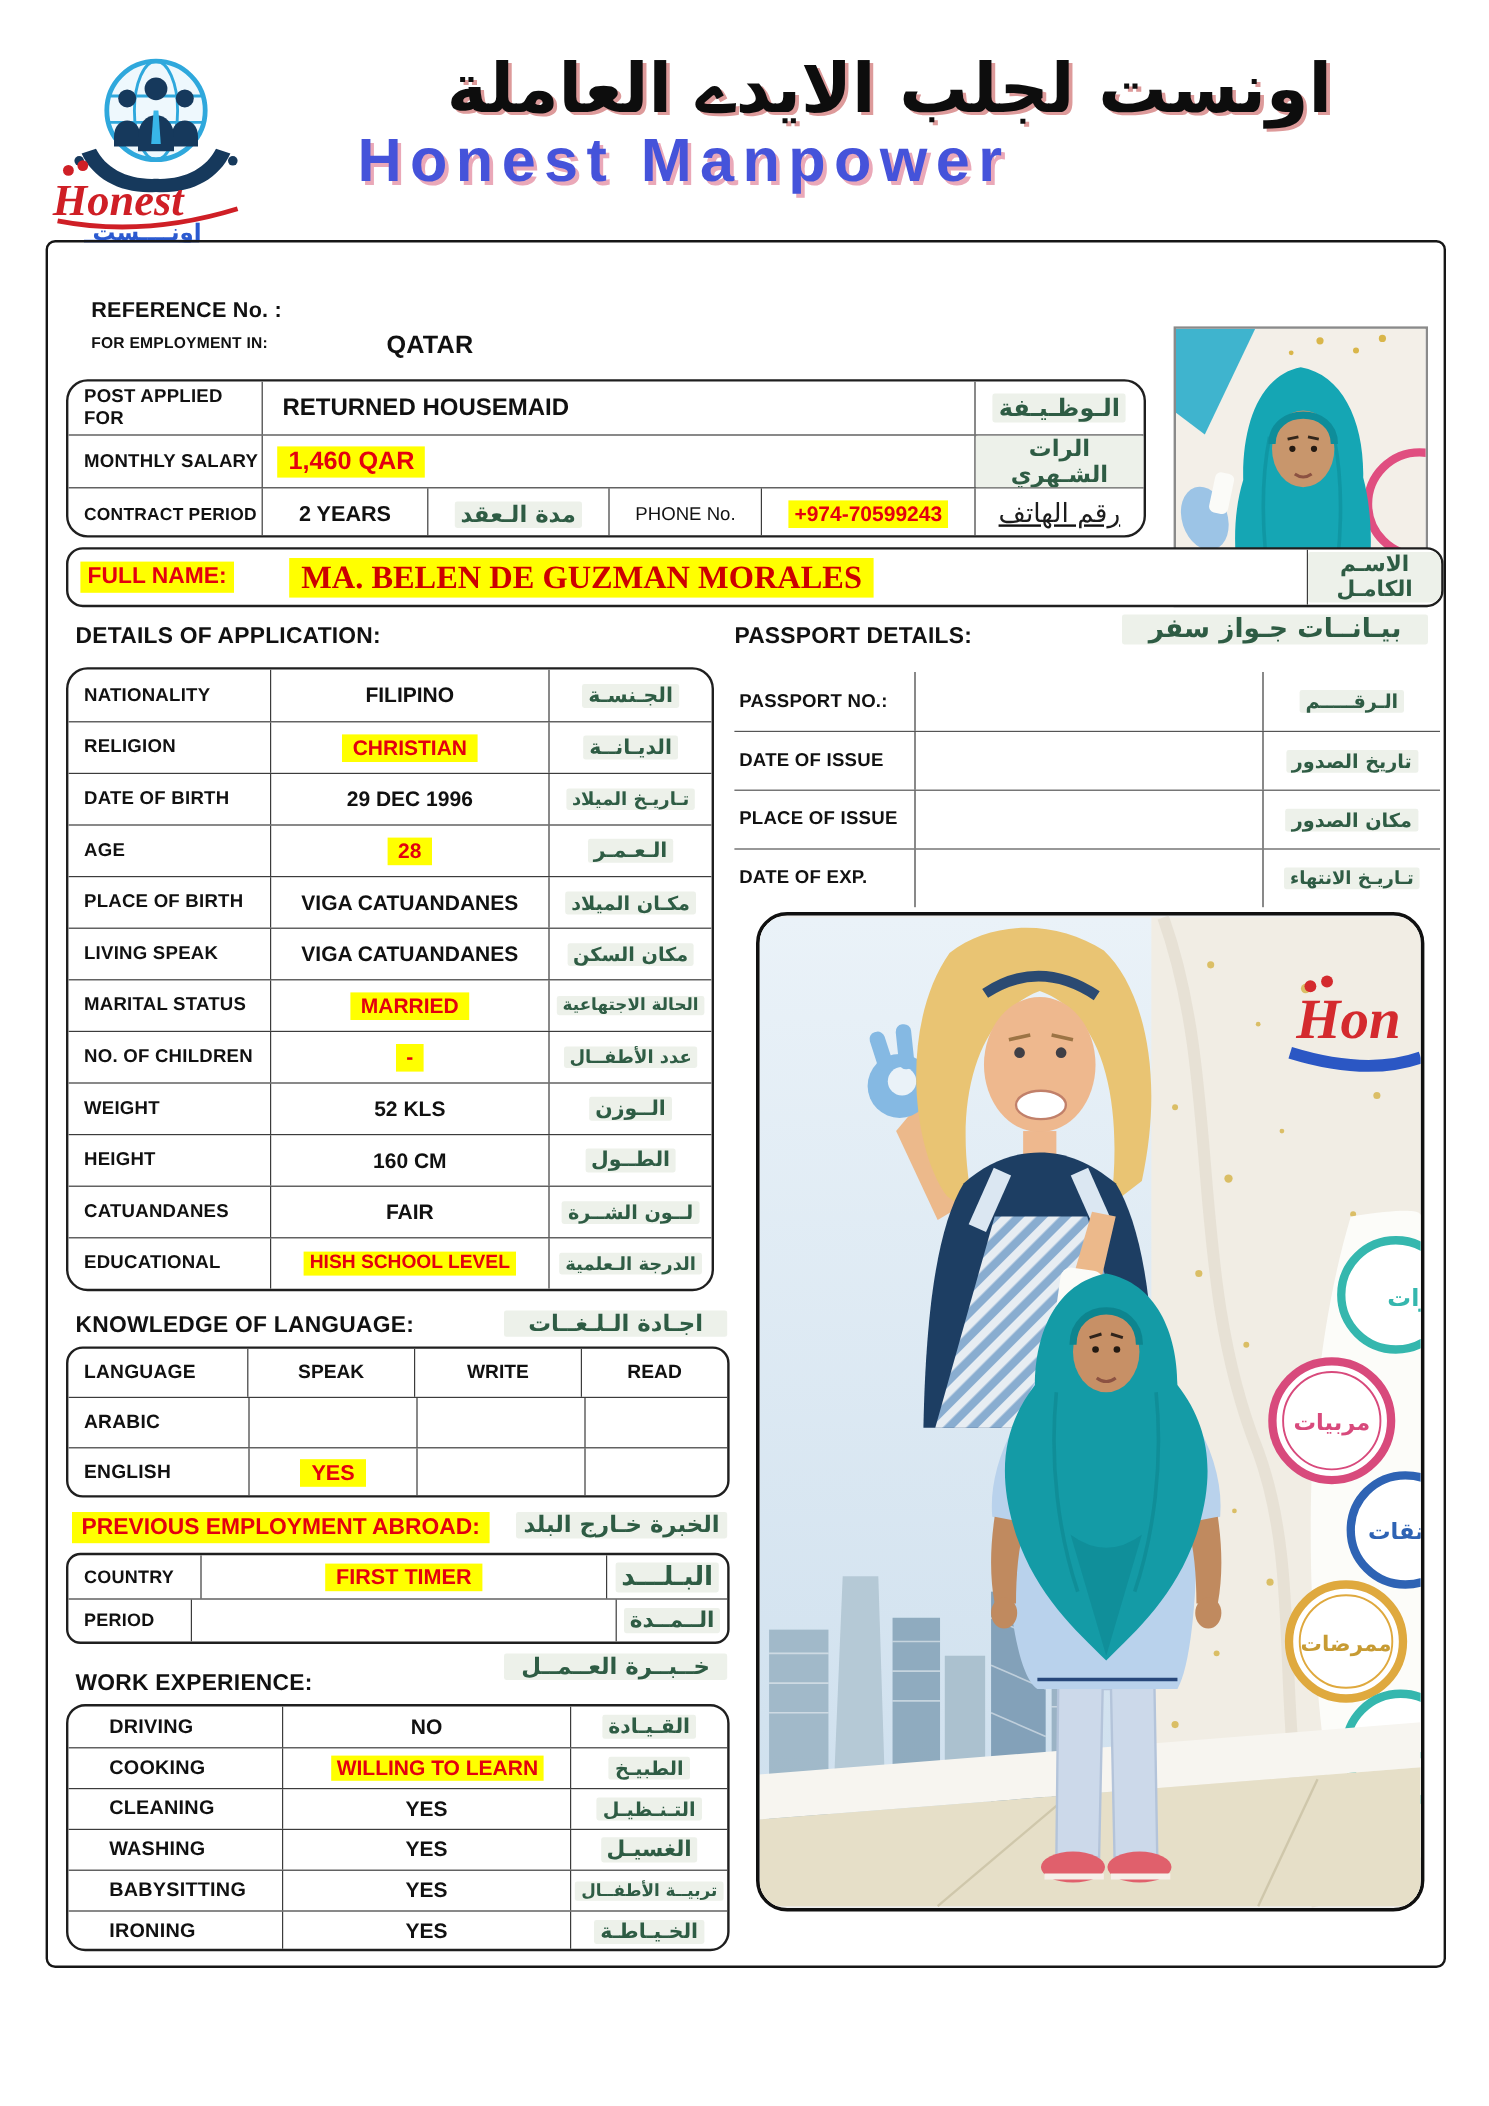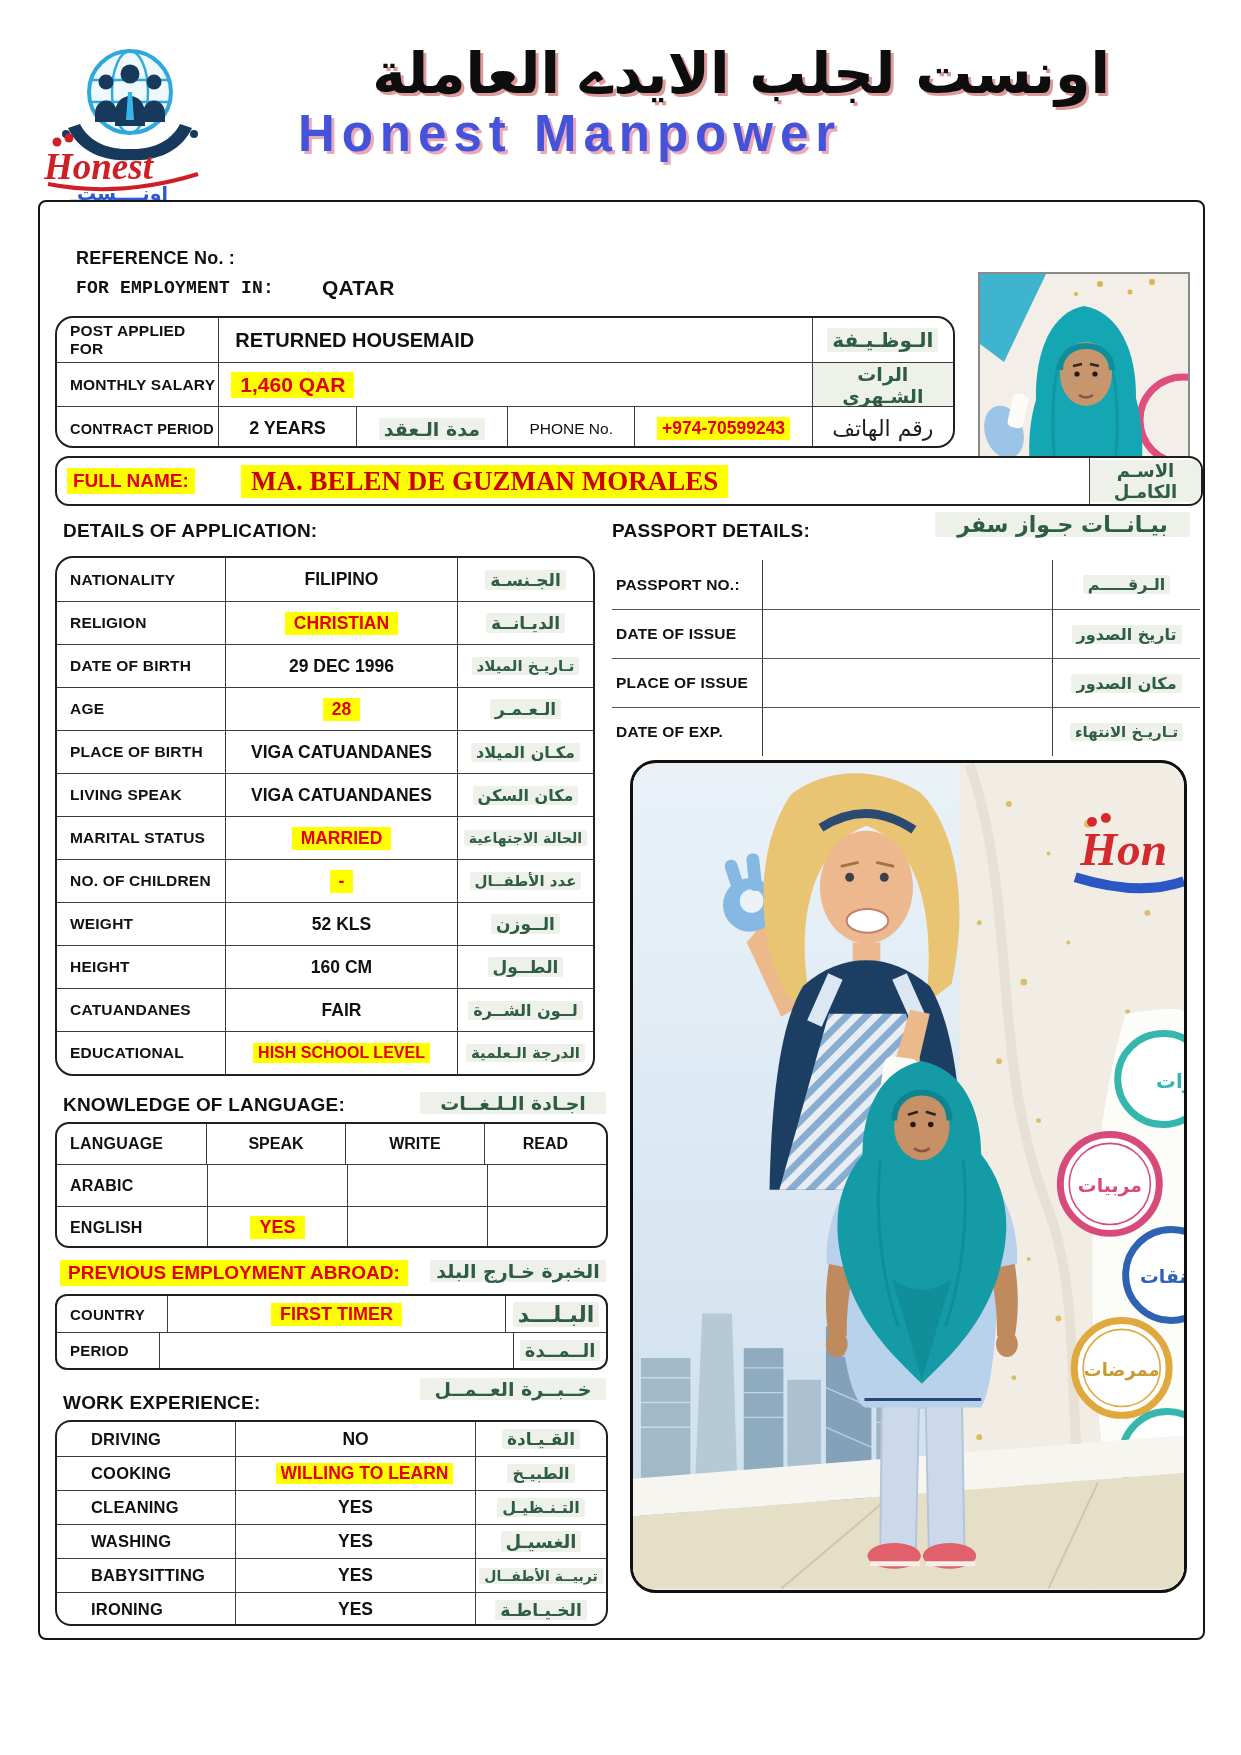--- a/index.html
+++ b/index.html
@@ -63,21 +63,21 @@
       <line x1="30" y1="159" x2="126" y2="159" stroke="#2b5ad0" stroke-width="2.4"></line>
     </svg>
   </div>
 
   <div class="abs title-ar" style="left:410px;top:40px;width:700px;text-align:center;">اونست لجلب الايدے العاملة</div>
   <div class="abs title-en" style="left:215px;top:104px;width:710px;text-align:center;">Honest Manpower</div>
 
   <div class="abs frame" style="left:38px;top:200px;width:1167px;height:1440px;"></div>
 
   <div class="abs h2txt" style="left:76px;top:248px;font-size:18px;">REFERENCE No. :</div>
-  <div class="abs h2txt" style="left:76px;top:278px;font-size:18px;font-family:Liberation Mono, monospace;">FOR EMPLOYMENT IN:</div>
+  <div class="abs h2txt" style="left:76px;top:278px;font-size:13px;">FOR EMPLOYMENT IN:</div>
   <div class="abs h2txt" style="left:322px;top:276px;font-size:21px;">QATAR</div>
 
   <div class="tb rnd" style="left:55px;top:316px;width:900px;height:132px;">
     <div class="frow" style="height:44px;">
       <div class="cell lab" style="width:162px;">POST APPLIED FOR</div>
       <div class="cell bl" style="width:596px;padding-left:16px;font-weight:bold;font-size:20px;">RETURNED HOUSEMAID</div>
       <div class="cell bl cen" style="width:142px;">
           <span class="ar artint" style="font-size:20px;">الـوظـيـفة</span>
         </div>
     </div>
@@ -93,21 +93,21 @@
     <div class="frow bt" style="height:44px;">
       <div class="cell lab" style="width:162px;font-size:14.5px;">CONTRACT PERIOD</div>
       <div class="cell bl cen" style="width:138px;font-weight:bold;font-size:18px;">2 YEARS</div>
       <div class="cell bl cen" style="width:152px;">
           <span class="ar artint" style="font-size:19px;">مدة الـعقد</span>
         </div>
       <div class="cell bl cen" style="width:128px;font-size:15.5px;">PHONE No.</div>
       <div class="cell bl cen" style="width:178px;">
           <span class="pill hl" style="font-weight:bold;font-size:17.5px;padding:1px 5px;">+974-70599243</span>
         </div>
-      <div class="cell bl cen" style="width:142px;">
+      <div class="cell bl cen" style="width:142px;text-decoration:underline;">
           <span class="ar" style="color:#1d1d1d;font-size:22px;font-weight:normal;">رقم الهاتف</span>
         </div>
     </div>
   </div>
 
   <div class="abs photoframe" style="left:978px;top:272px;width:212px;height:234px;">
     <svg width="208" height="230" viewBox="0 0 208 230">
       <rect width="208" height="230" fill="#f3efe8"></rect>
       <polygon points="0,0 66,0 24,88 0,70" fill="#1fa9c9" opacity="0.85"></polygon>
       <circle cx="203" cy="146" r="43" fill="none" stroke="#e04e80" stroke-width="7"></circle>

